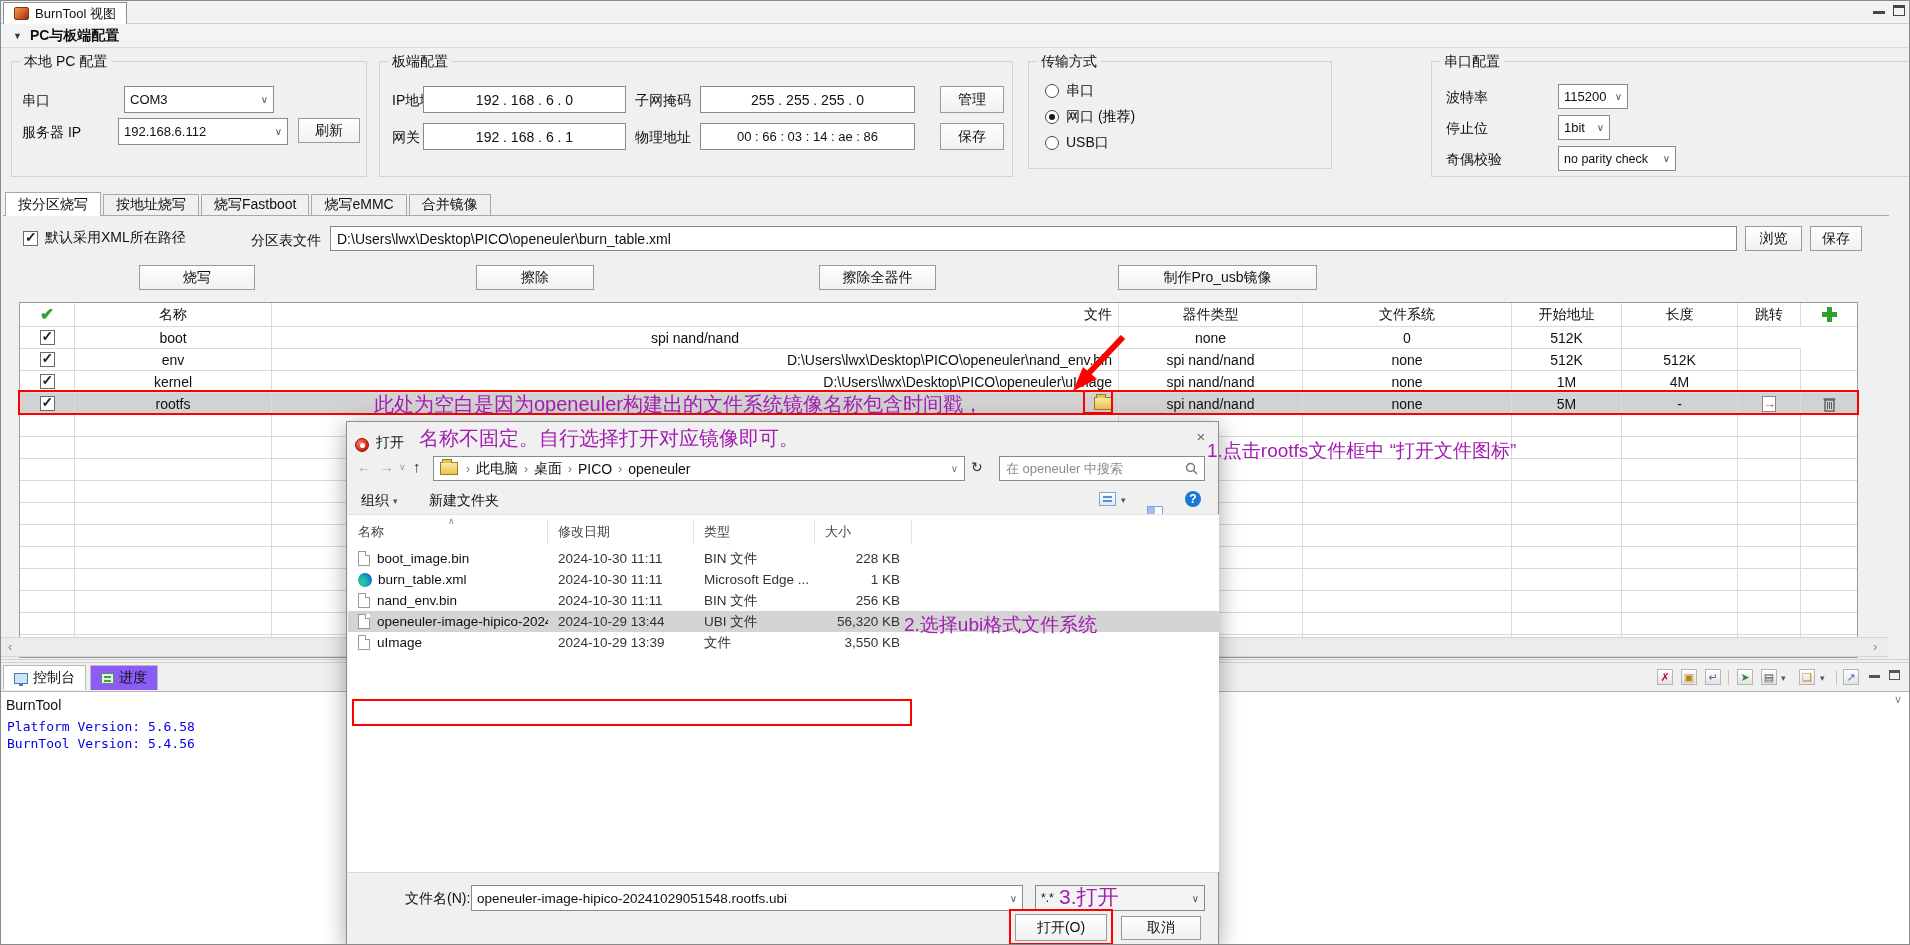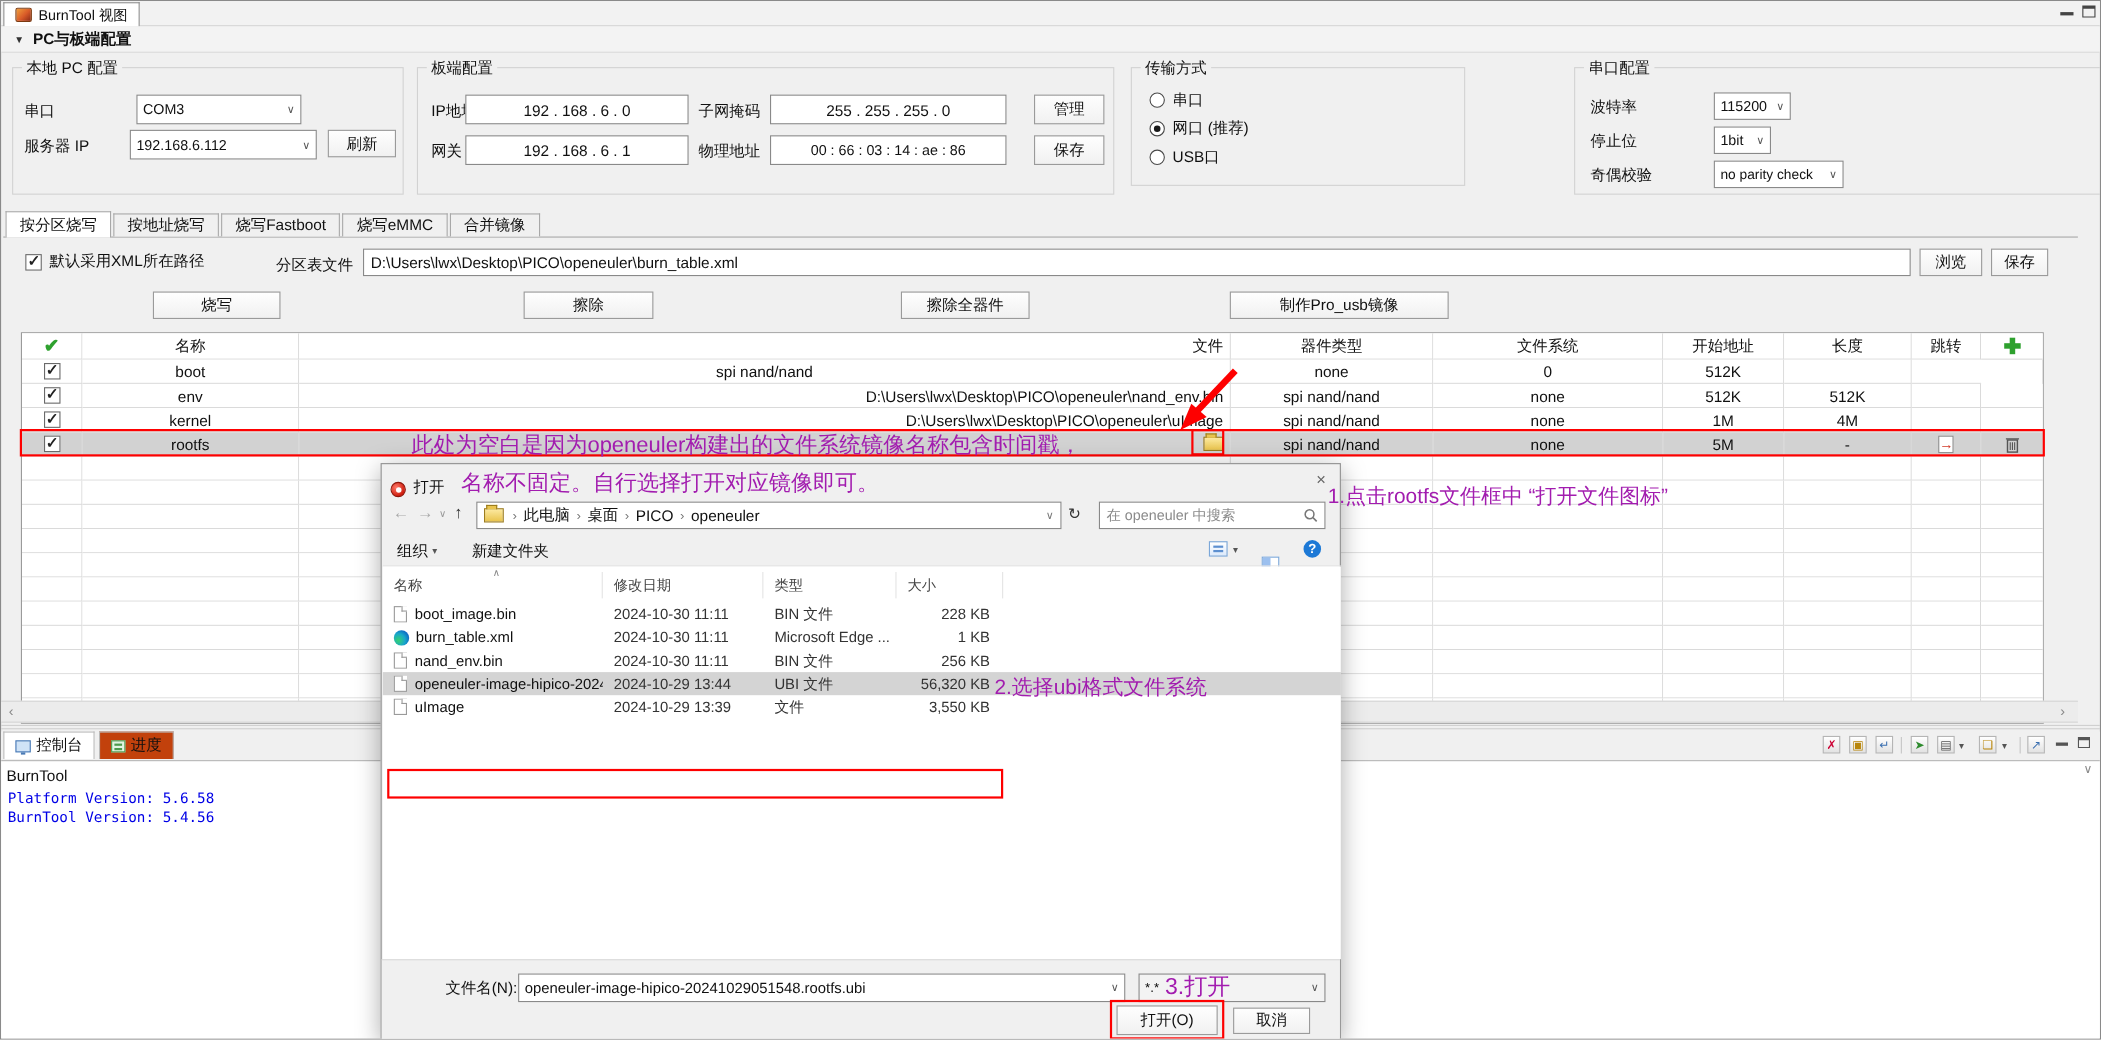--- a/index.html
+++ b/index.html
@@ -63,21 +63,21 @@
 .frow.sel{background:#d4d4d4}
 .fileico{width:12px;height:15px;background:#fff;border:1px solid #9a9a9a;margin-right:7px;flex:none;position:relative}
 .fileico::after{content:"";position:absolute;right:-1px;top:-1px;width:4px;height:4px;background:#fff;border-left:1px solid #9a9a9a;border-bottom:1px solid #9a9a9a}
 .edgeico{width:14px;height:14px;border-radius:50%;background:radial-gradient(circle at 30% 65%,#35d073 0%,#18a7c9 45%,#0b62c4 80%);margin-right:6px;flex:none}
 .helpico{width:16px;height:16px;border-radius:50%;background:#1d79d6;color:#fff;font-size:12px;font-weight:bold;display:flex;align-items:center;justify-content:center}
 .viewico{width:17px;height:14px;border:1px solid #7ba7d9;background:linear-gradient(#fff,#dceafc);position:relative}
 .viewico::after{content:"";position:absolute;left:3px;top:3px;right:3px;height:2px;background:#5c8fd0;box-shadow:0 4px 0 #5c8fd0}
 .paneico{width:16px;height:14px;border:1px solid #7ba7d9;background:#fff;position:relative}
 .paneico::after{content:"";position:absolute;left:0;top:0;width:7px;height:12px;background:#9cc0ef}
 
-.ctab{display:inline-flex;align-items:center;gap:5px;padding:0 10px;height:25px;font-size:14px;border:1px solid #b9b9b9;border-bottom:none;background:#c2410c}
+.ctab{display:inline-flex;align-items:center;gap:5px;padding:0 10px;height:25px;font-size:14px;border:1px solid #b9b9b9;border-bottom:none;background:#8b5cf6}
 .ctab.active{background:#fff;position:relative;z-index:2}
 .monico{width:14px;height:11px;border:1px solid #4a7ab5;background:#cfe3f7;position:relative}
 .monico::after{content:"";position:absolute;left:4px;bottom:-3px;width:4px;height:2px;background:#4a7ab5}
 .progico{width:13px;height:11px;border:1px solid #4d9a4d;background:#e2f4e2;position:relative}
 .progico::after{content:"";position:absolute;left:2px;top:2px;width:7px;height:2px;background:#4d9a4d;box-shadow:0 4px 0 #4d9a4d}
 .mini{position:absolute;width:16px;height:16px;font-size:11px;display:flex;align-items:center;justify-content:center;border:1px solid #b5b5b5;background:linear-gradient(#fff,#e2e2e2);color:#555}
 .mono{font-family:"DejaVu Sans Mono",monospace;font-size:13px;color:#0000e6;white-space:pre}
 .hline{position:absolute;background:#d0d0d0}
 .scroll-arrow{position:absolute;color:#8a8a8a;font-size:13px}
 </style>
@@ -543,17 +543,17 @@
     <span class="abs" style="left:58px;top:468px;font-size:14px">文件名(N):</span>
     <div class="combo abs" style="left:124px;top:463px;width:552px;height:26px;font-size:13.5px">
       <span>openeuler-image-hipico-20241029051548.rootfs.ubi</span>
         <span class="arrow">∨</span>
     </div>
     <div class="combo abs" style="left:688px;top:463px;width:170px;height:26px;background:#f3f3f3">
       <span style="font-size:12px">*.*</span>
         <span class="arrow">∨</span>
     </div>
     <div class="btn abs" style="left:668px;top:492px;width:92px;height:27px">打开(O)</div>
-    <div class="btn abs" style="left:774px;top:494px;width:70px;height:24px">取消</div>
+    <div class="btn abs" style="left:774px;top:494px;width:80px;height:24px">取消</div>
     <div class="abs" style="left:662px;top:487px;width:104px;height:36px;border:2px solid #fe0000;pointer-events:none"></div>
   </div>
 
 </div>
 
 </body></html>

